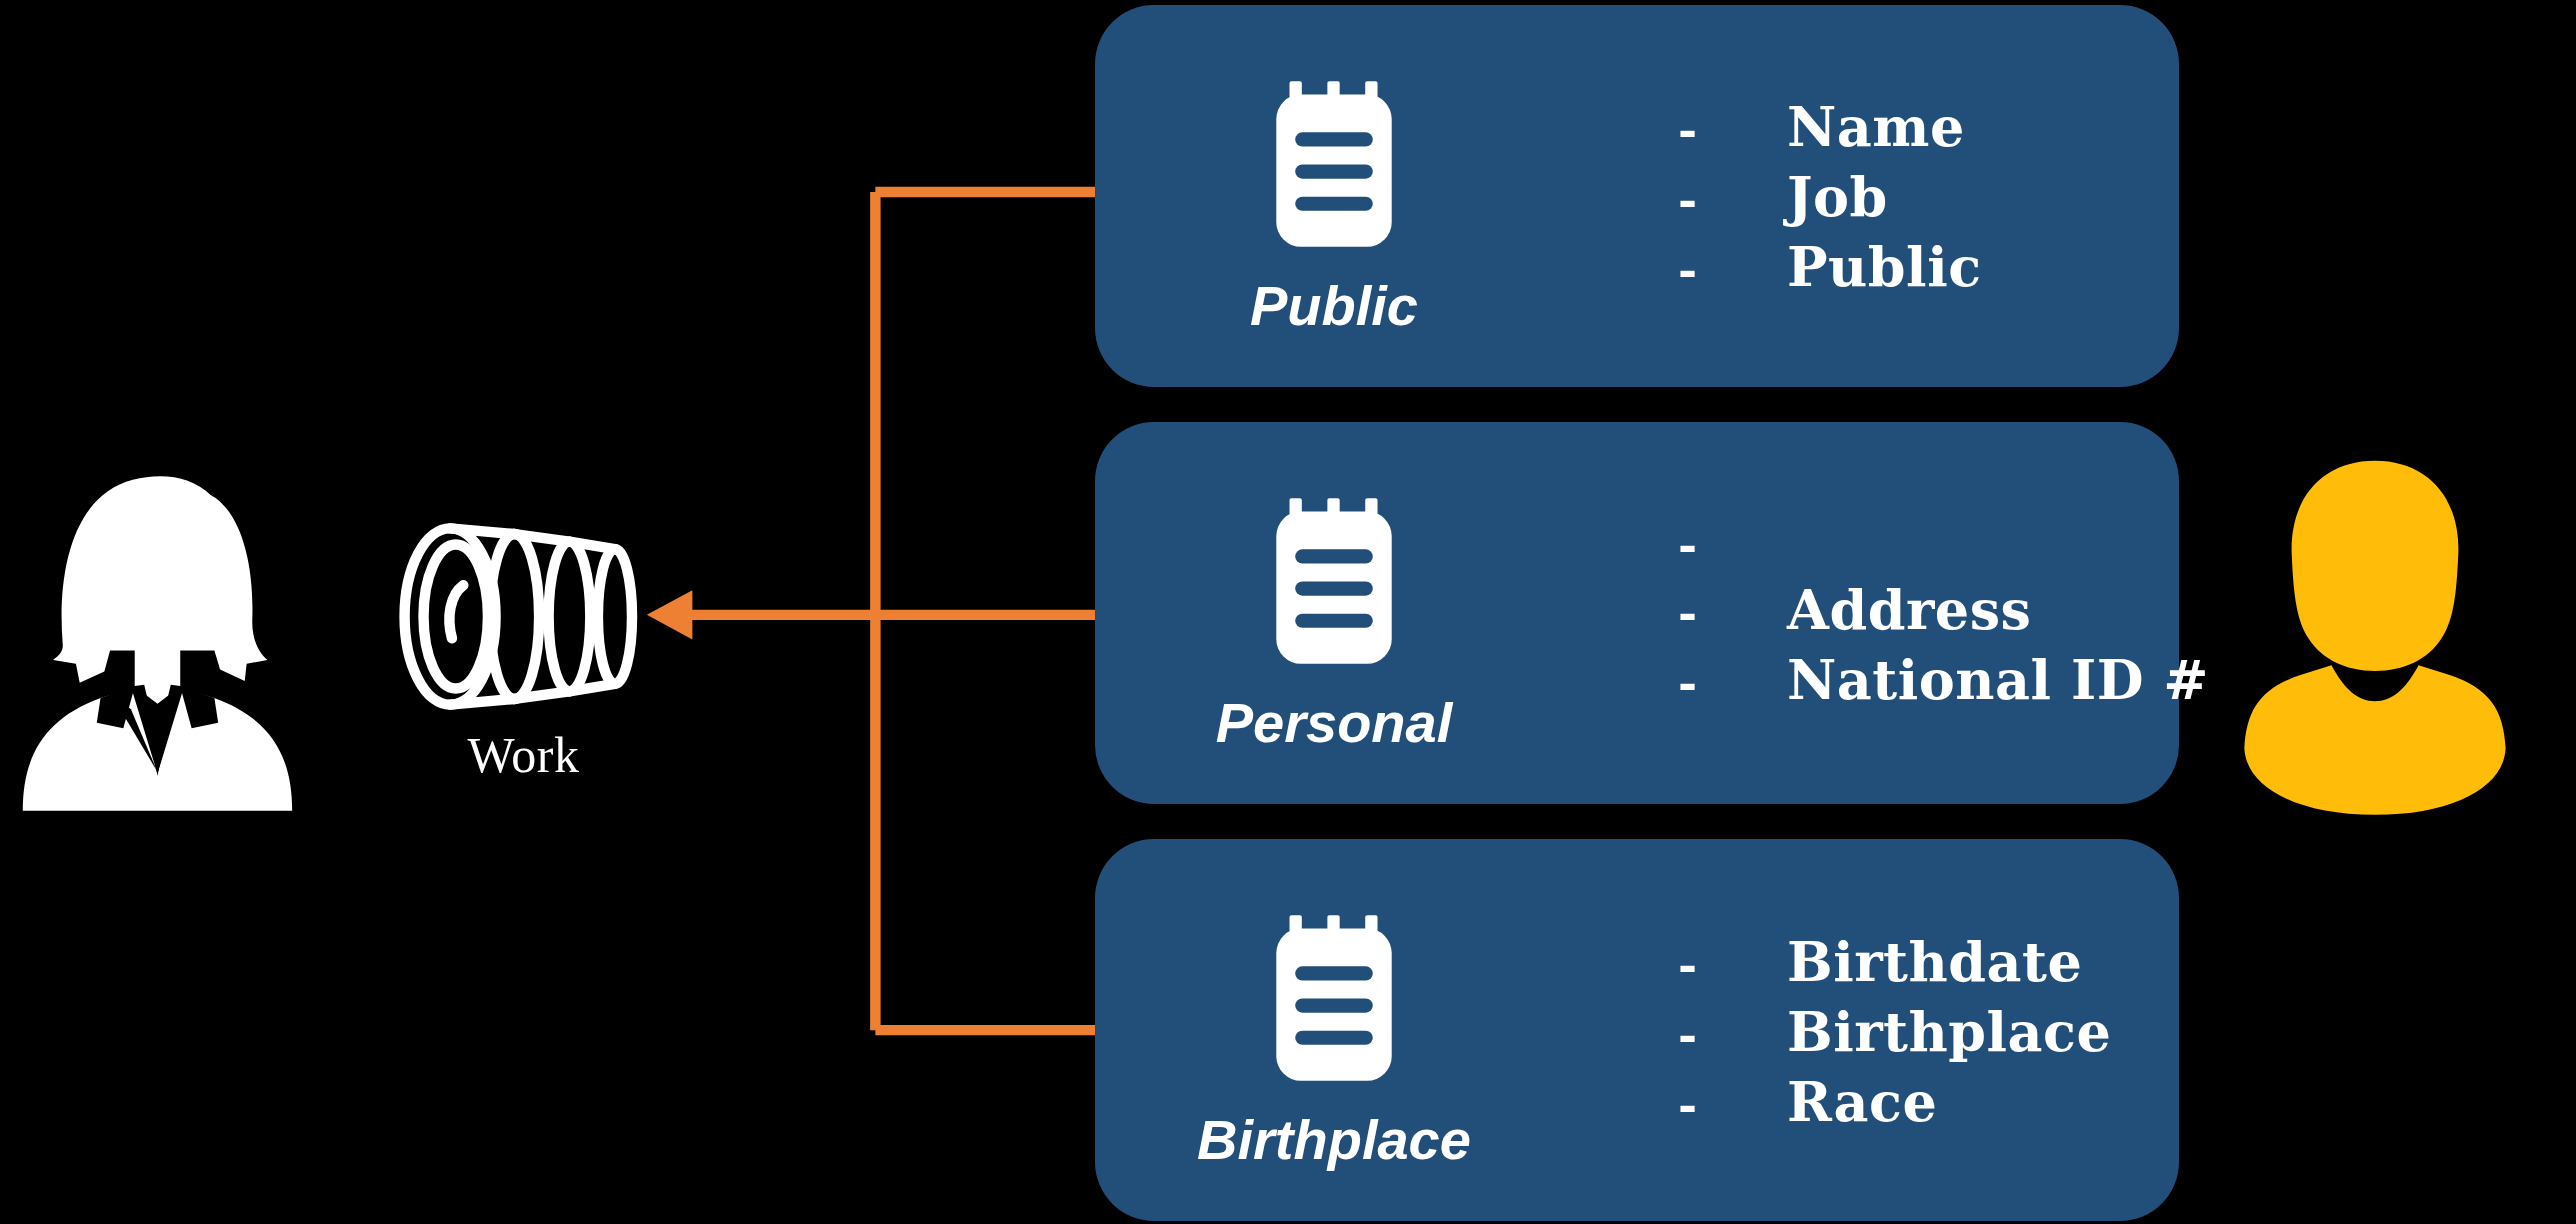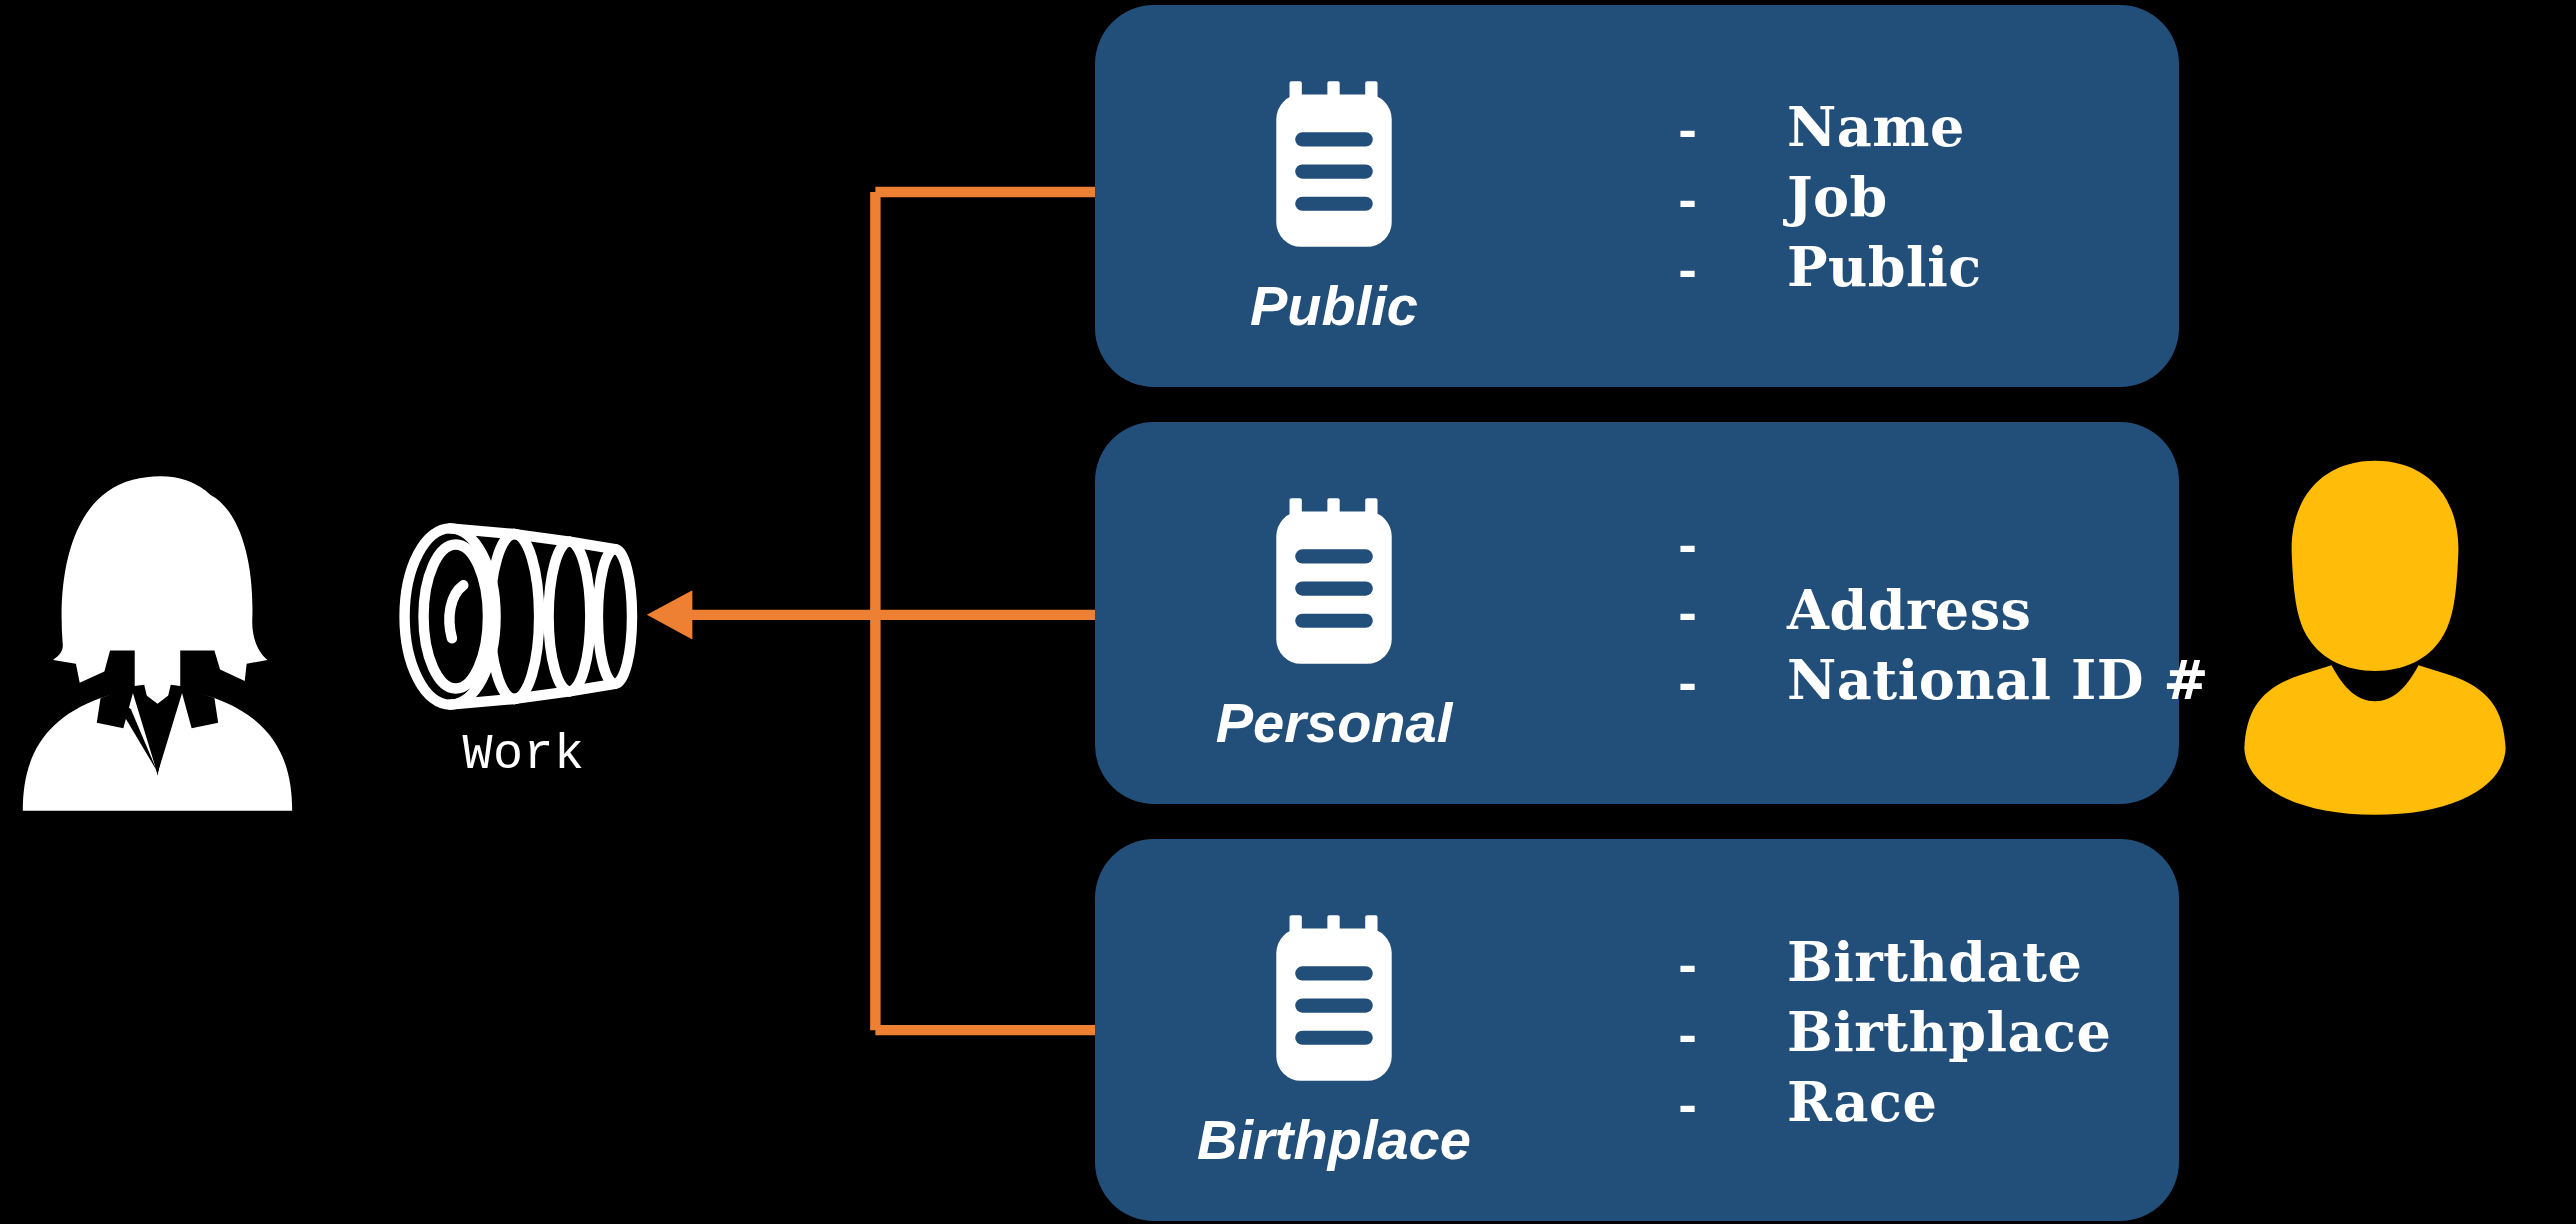--- a/index.html
+++ b/index.html
@@ -36,21 +36,21 @@
   }
   .lens-icon svg { display: block; width: 100%; height: 100%; }
 
   .lens-caption {
     position: absolute;
     left: 393px;
     top: 730px;
     width: 261px;
     text-align: center;
     color: #ffffff;
-    font-family: Liberation Mono, monospace;
+    font-family: Liberation Serif, serif;
     font-size: 50px;
     font-weight: 400;
     letter-spacing: 0.5px;
     line-height: 1;
     white-space: nowrap;
   }
 
   
   .connector {
     position: absolute;

